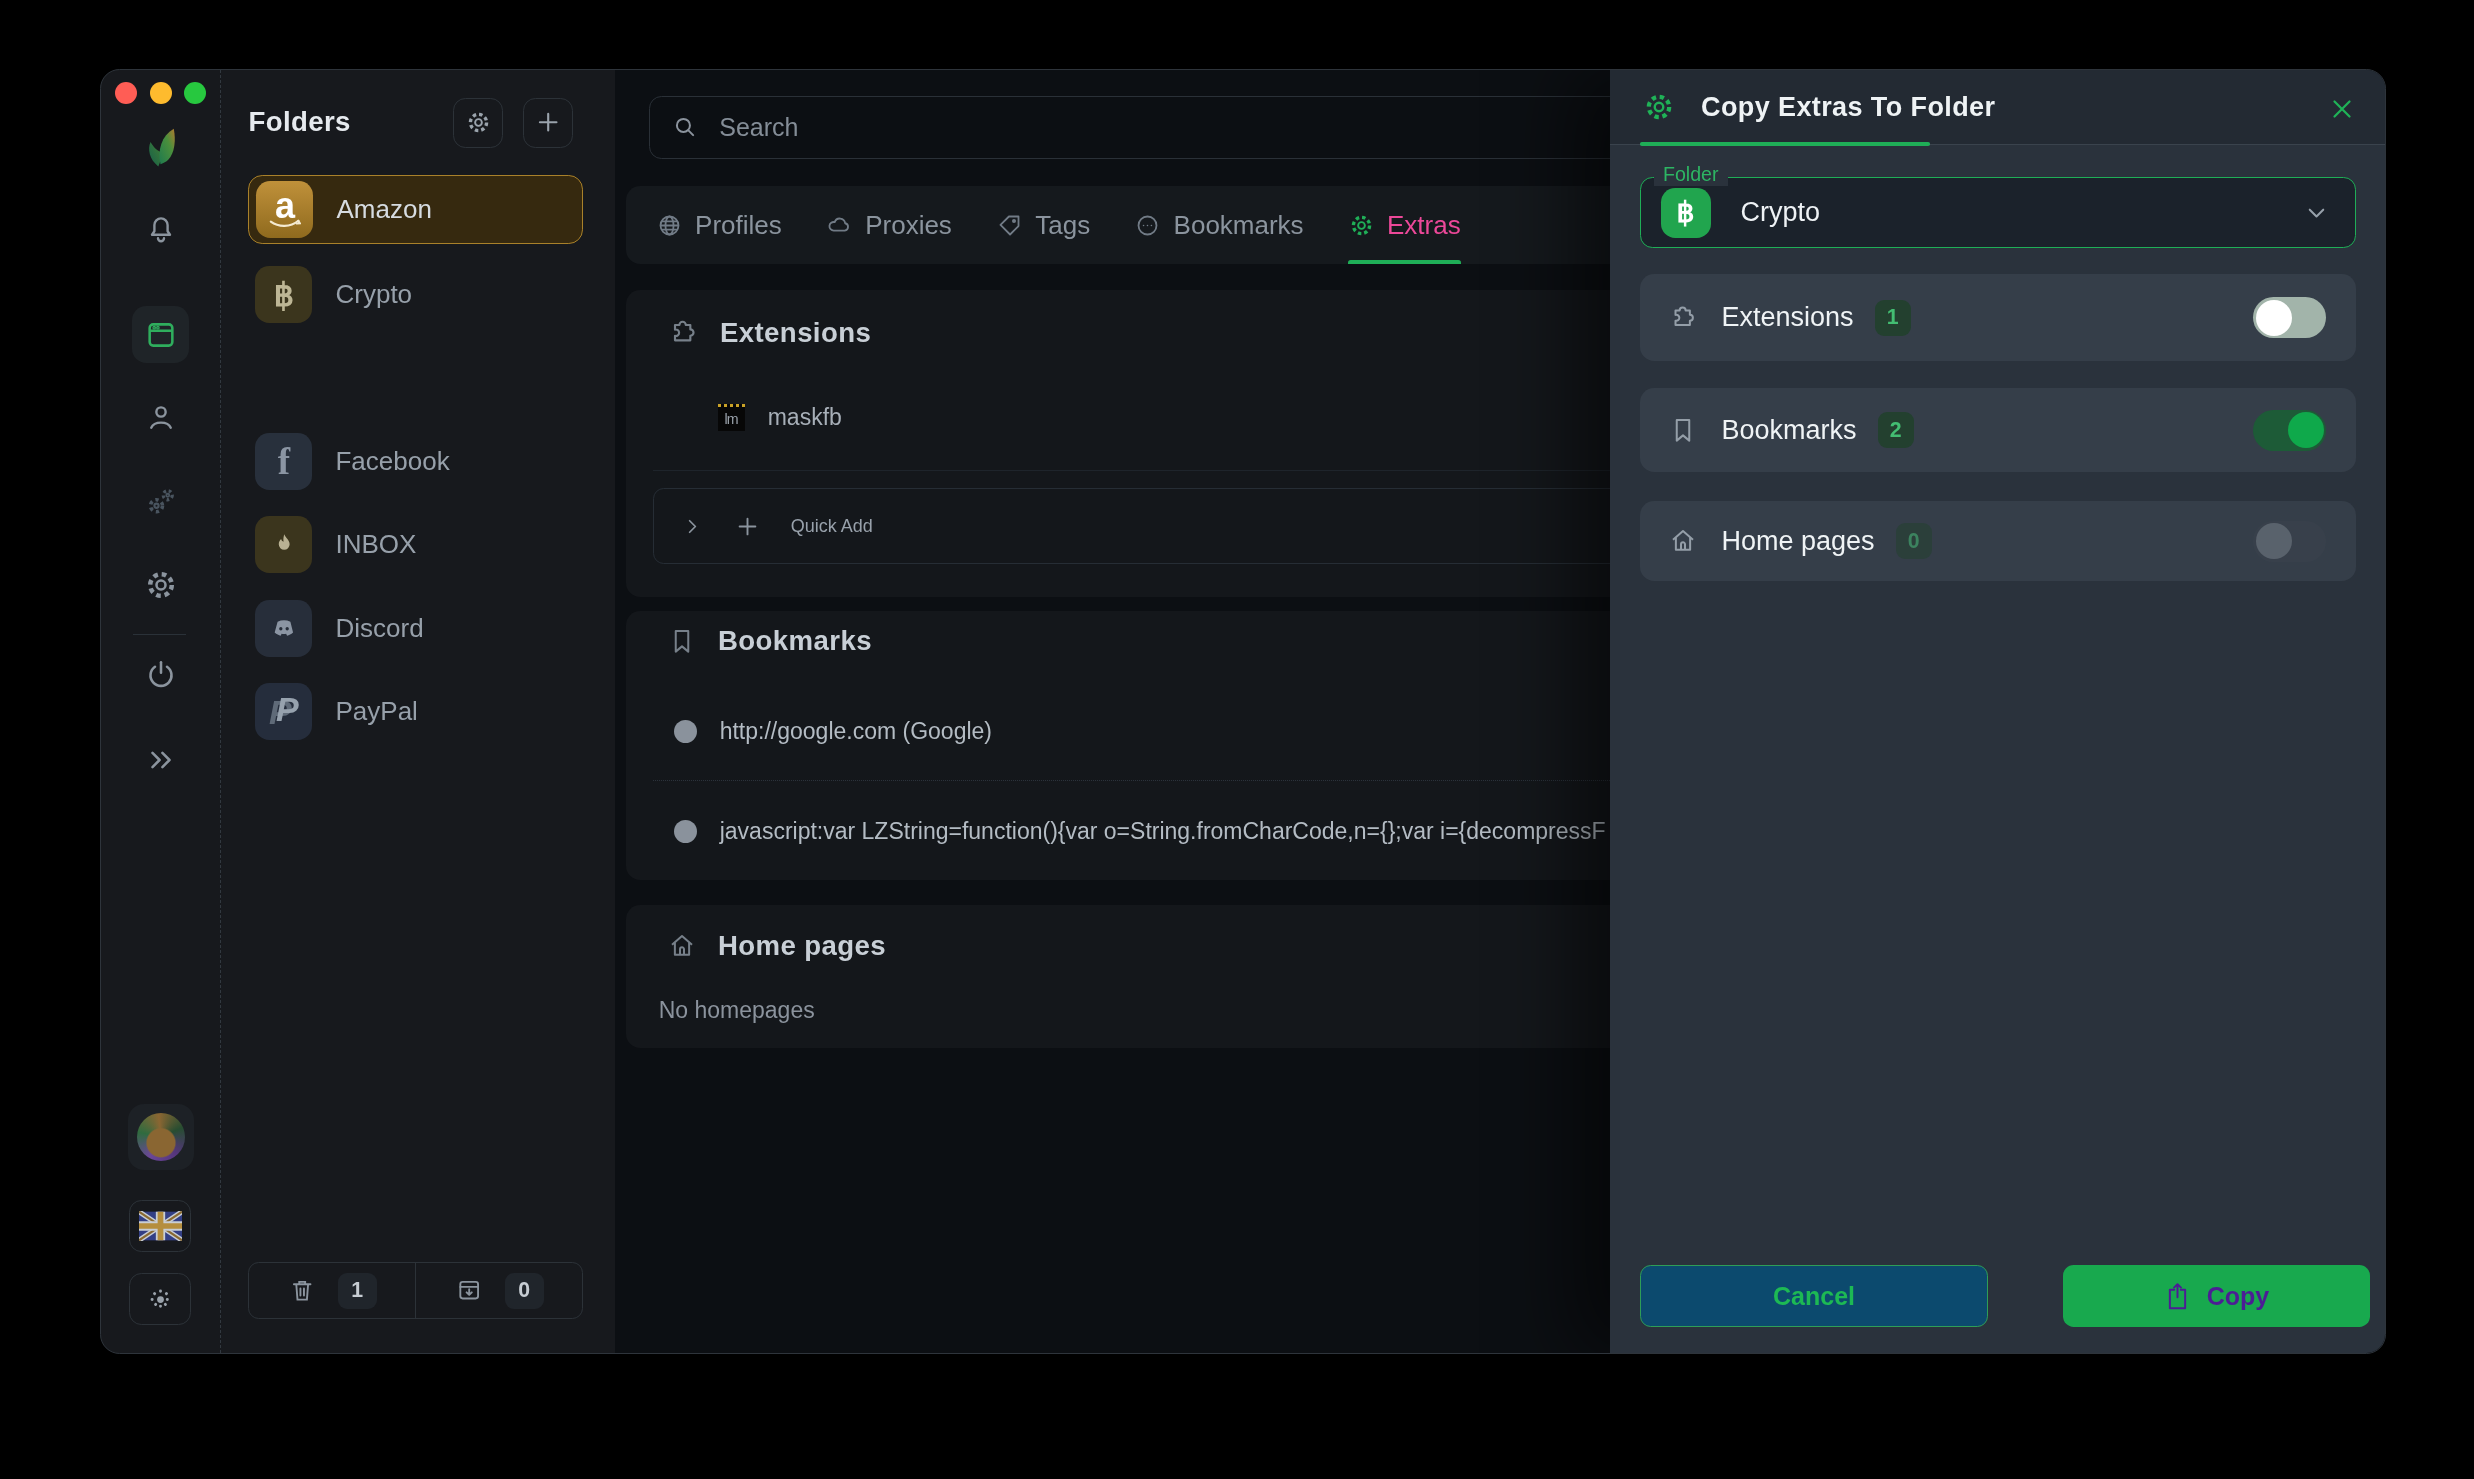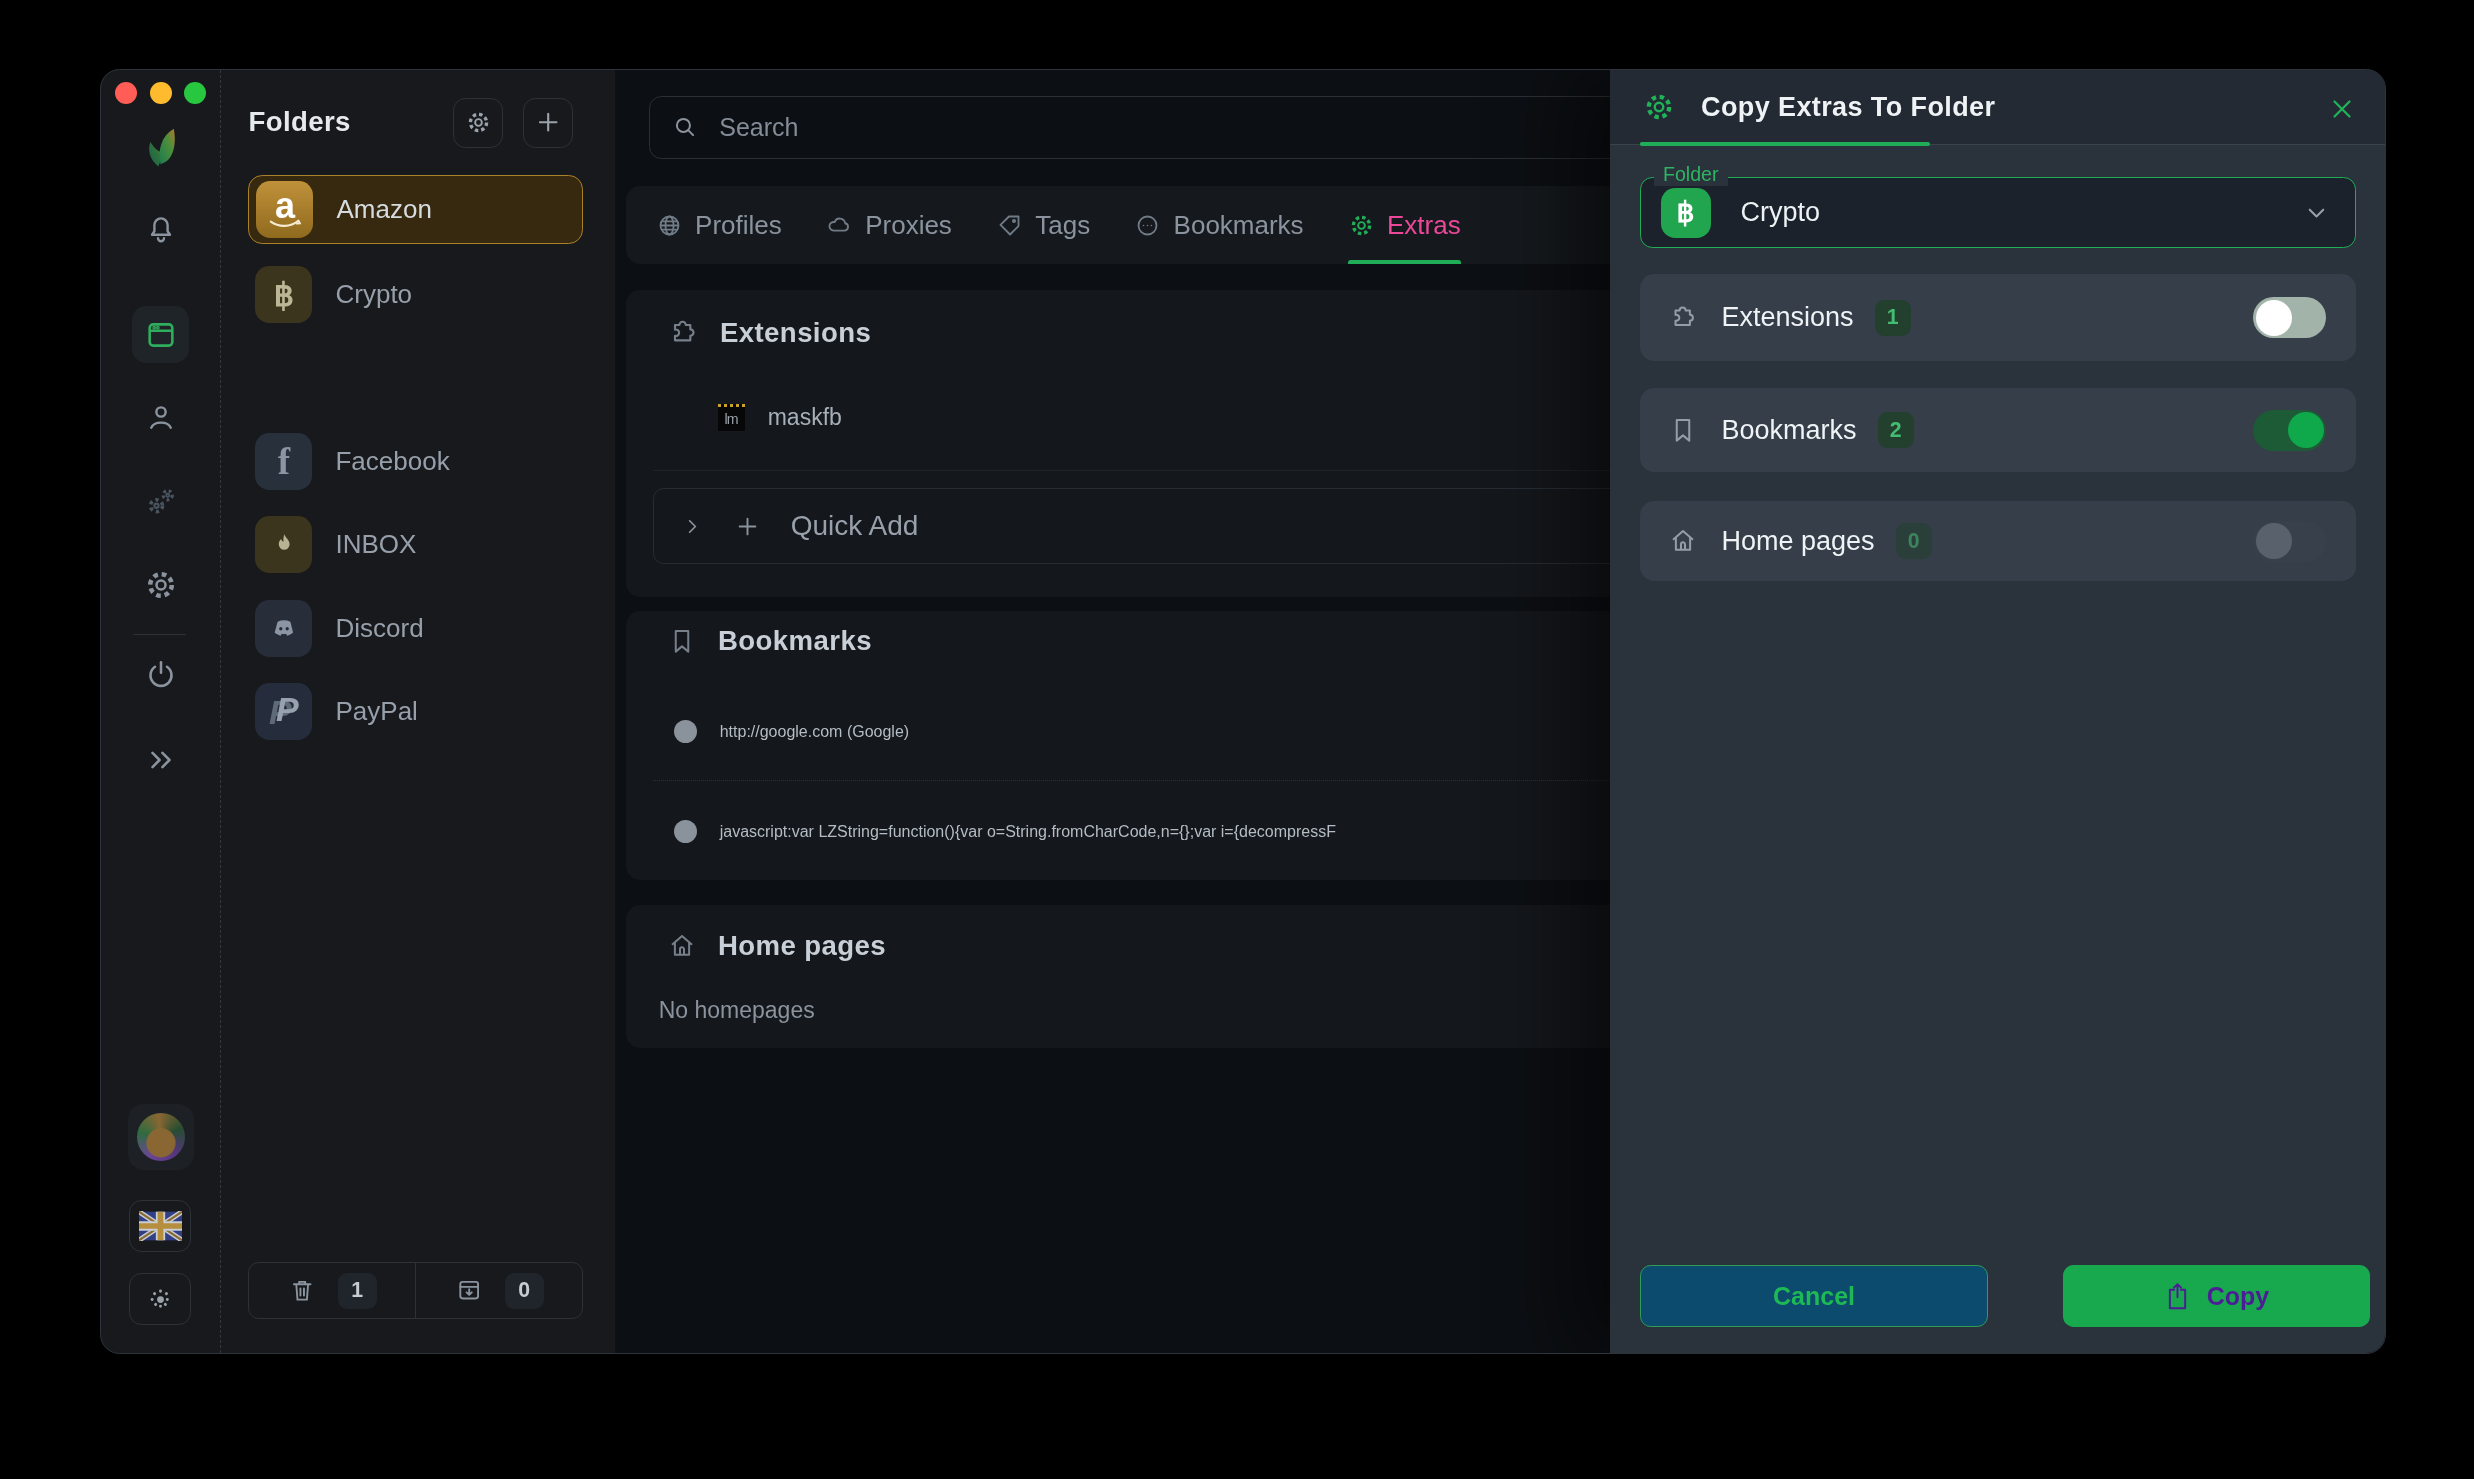--- a/index.html
+++ b/index.html
@@ -80,25 +80,25 @@
                 color:#c8cfd6; font-size:27.6px; font-weight:700; letter-spacing:0.4px; }
   .card-title svg { color:#77808a; }
   .ext-card { top:220px; height:307px; }
   .ext-item { position:absolute; left:44px; top:114px; display:flex; align-items:center; gap:23px;
               color:#a7afb8; font-size:23px;padding-left:48px; }
   .maskfb-ico { width:27px; height:27px; background:#070707; border-top:3.6px dotted #c9a227;
                 display:flex; align-items:center; justify-content:center; color:#9aa2ab; font-size:14.2px; letter-spacing:-0.9px; }
   .ext-divider { position:absolute; left:27px; right:0; top:180px; height:0.9px; background:#1e242b; }
   .quick-add { position:absolute; left:27px; top:198px; right:62px; height:76px; border:1.3px solid #262d35;
                border-radius:10.7px; display:flex; align-items:center; padding-left:27px; gap:30px;
-               color:#98a1ab; font-size:28px; }
+               color:#98a1ab; font-size:18px; }
   .quick-add svg { color:#8b949e; }
   .bm-card { top:541px; height:269px; }
   .bm-row { position:absolute; left:48px; height:41px; display:flex; align-items:center; gap:23px;
-            color:#b4bcc4; font-size:16px; white-space:nowrap; overflow:hidden; right:0; }
+            color:#b4bcc4; font-size:23px; white-space:nowrap; overflow:hidden; right:0; }
   .bm-dot { width:23px; height:23px; border-radius:50%; background:#8a929c; flex:0 0 auto; }
   .bm-divider { position:absolute; left:27px; right:0; top:169px; border-top:1.8px dotted #2b323b; }
   .home-card { top:835px; height:143px; }
   .empty-text { position:absolute; left:33px; top:92px; color:#8b939d; font-size:23px; }
 
   
   .modal { position:absolute; left:1509px; top:0; width:777px; height:1285px; background:#2a323c;
            border-radius:0 19.6px 19.6px 0; box-shadow:-36px 0 80px rgba(0,0,0,.55); }
   .modal-header { position:absolute; left:0; top:0; right:0; height:75px; background:#232a33;
                   border-bottom:0.9px solid #3a434d; display:flex; align-items:center; padding-left:32px; gap:25px; }

